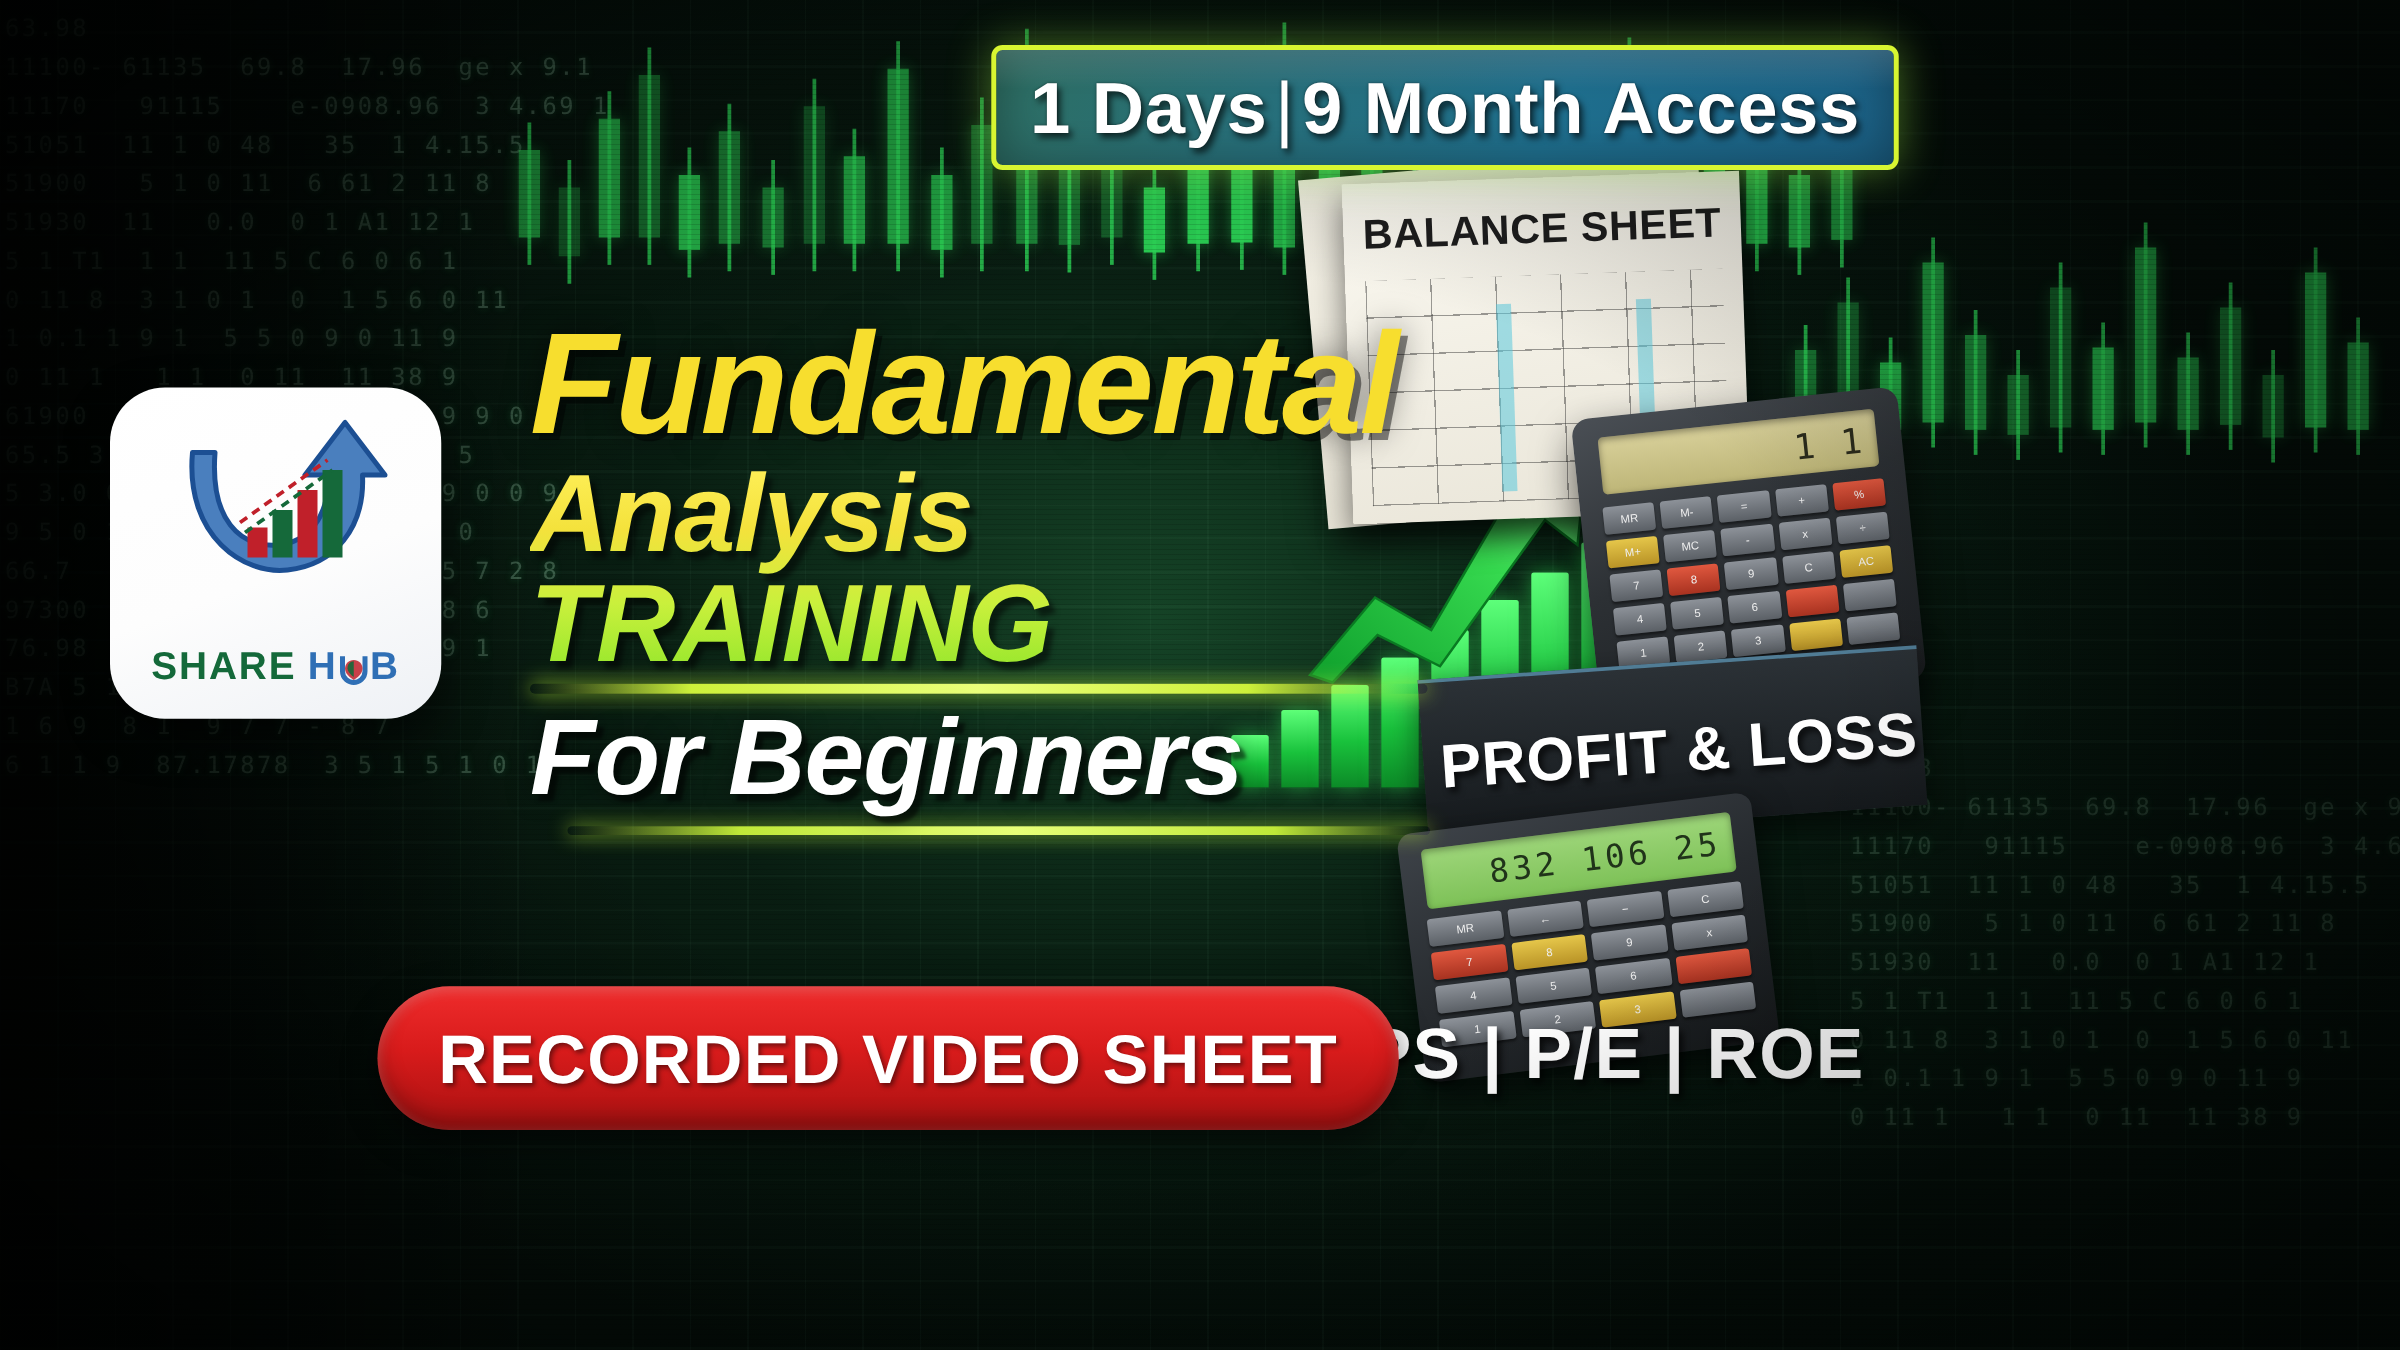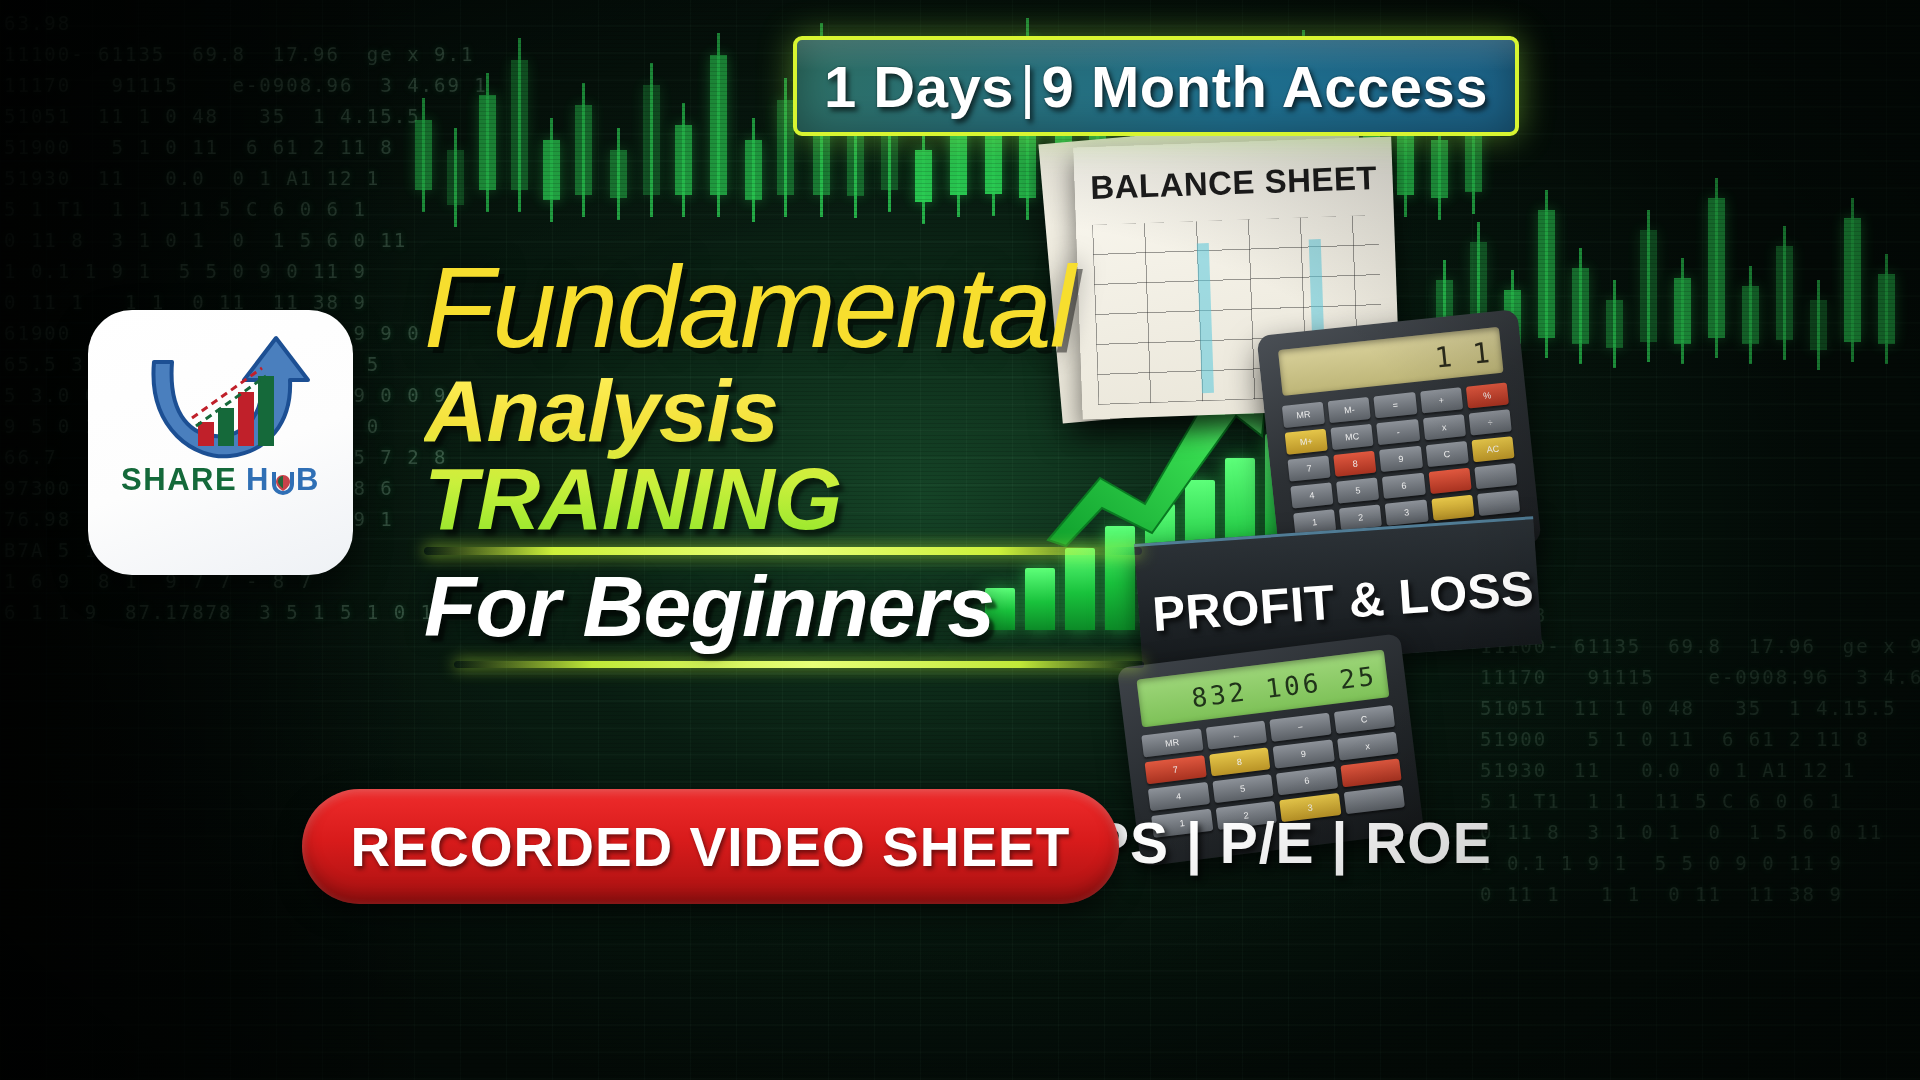--- a/index.html
+++ b/index.html
@@ -56,21 +56,21 @@
     display:flex;align-items:center;justify-content:center;overflow:hidden;}
   .badge::after{content:"";position:absolute;left:0;top:0;right:0;height:34%;
     background:linear-gradient(180deg,rgba(255,255,255,.14),rgba(255,255,255,0));}
   .badge-txt{position:relative;z-index:2;color:#fff;font-size:58px;font-weight:bold;
     letter-spacing:.5px;white-space:nowrap;
     text-shadow:3px 4px 5px rgba(0,0,0,.62), 0 0 2px rgba(0,0,0,.5);}
   .badge-sep{padding:0 6px;font-weight:400;}
 
   
   .h-wrap{position:absolute;left:424px;top:255px;width:730px;}
-  .h1{font-size:115px;font-weight:normal;font-style:italic;color:#f7de2e;
+  .h1{font-size:115px;font-weight:bold;font-style:italic;color:#f7de2e;
     line-height:.92;letter-spacing:-2px;
     text-shadow:5px 6px 0 rgba(0,0,0,.45), 0 0 26px rgba(0,0,0,.5);}
   .h2{font-size:88px;font-weight:bold;font-style:italic;line-height:1;letter-spacing:-1px;
     margin-top:6px;
     background:linear-gradient(180deg,#fff05a 0%,#f4e23c 32%,#c9f03c 66%,#92e62b 100%);
     -webkit-background-clip:text;background-clip:text;color:transparent;
     filter:drop-shadow(5px 6px 2px rgba(0,0,0,.5));}
   .rule{height:8px;width:718px;margin-top:4px;border-radius:4px;
     background:linear-gradient(90deg,rgba(190,240,40,0) 0%,#cdf03a 18%,#eaff7a 50%,#cdf03a 80%,rgba(190,240,40,0) 100%);
     box-shadow:0 0 16px rgba(190,245,60,.75);}
@@ -86,21 +86,21 @@
     background:linear-gradient(180deg,#ef2c2c 0%,#d81b1b 45%,#a81111 100%);
     box-shadow:0 10px 26px rgba(0,0,0,.55), inset 0 3px 10px rgba(255,255,255,.22), inset 0 -8px 18px rgba(0,0,0,.3);
     display:flex;align-items:center;justify-content:center;}
   .cta-txt{color:#fff;font-size:55px;font-weight:bold;letter-spacing:1px;white-space:nowrap;
     text-shadow:2px 3px 4px rgba(0,0,0,.48);}
 
   
   .logo-card{position:absolute;left:88px;top:310px;width:265px;height:265px;border-radius:44px;
     background:linear-gradient(160deg,#ffffff 0%,#fdfdfd 55%,#eef1f5 100%);
     box-shadow:0 14px 34px rgba(0,0,0,.55);
-    display:flex;flex-direction:column;align-items:center;justify-content:flex-start;padding-bottom:24px;box-sizing:border-box;}
+    display:flex;flex-direction:column;align-items:center;justify-content:space-between;padding-bottom:24px;box-sizing:border-box;}
   .logo-mark{position:relative;width:190px;height:150px;margin-bottom:2px;}
   .logo-text{font-size:31px;font-weight:bold;letter-spacing:1.5px;white-space:nowrap;display:flex;align-items:center;}
   .lt-share{color:#14693a;}
   .lt-hub{color:#2f6fb5;display:flex;align-items:center;}
   .lt-u{position:relative;display:inline-block;width:26px;height:26px;}
 
   
   .balance{position:absolute;left:1050px;top:130px;width:320px;height:280px;
     transform:rotate(-5deg);
     background:linear-gradient(170deg,#f4f1e6 0%,#e6e2d4 100%);

